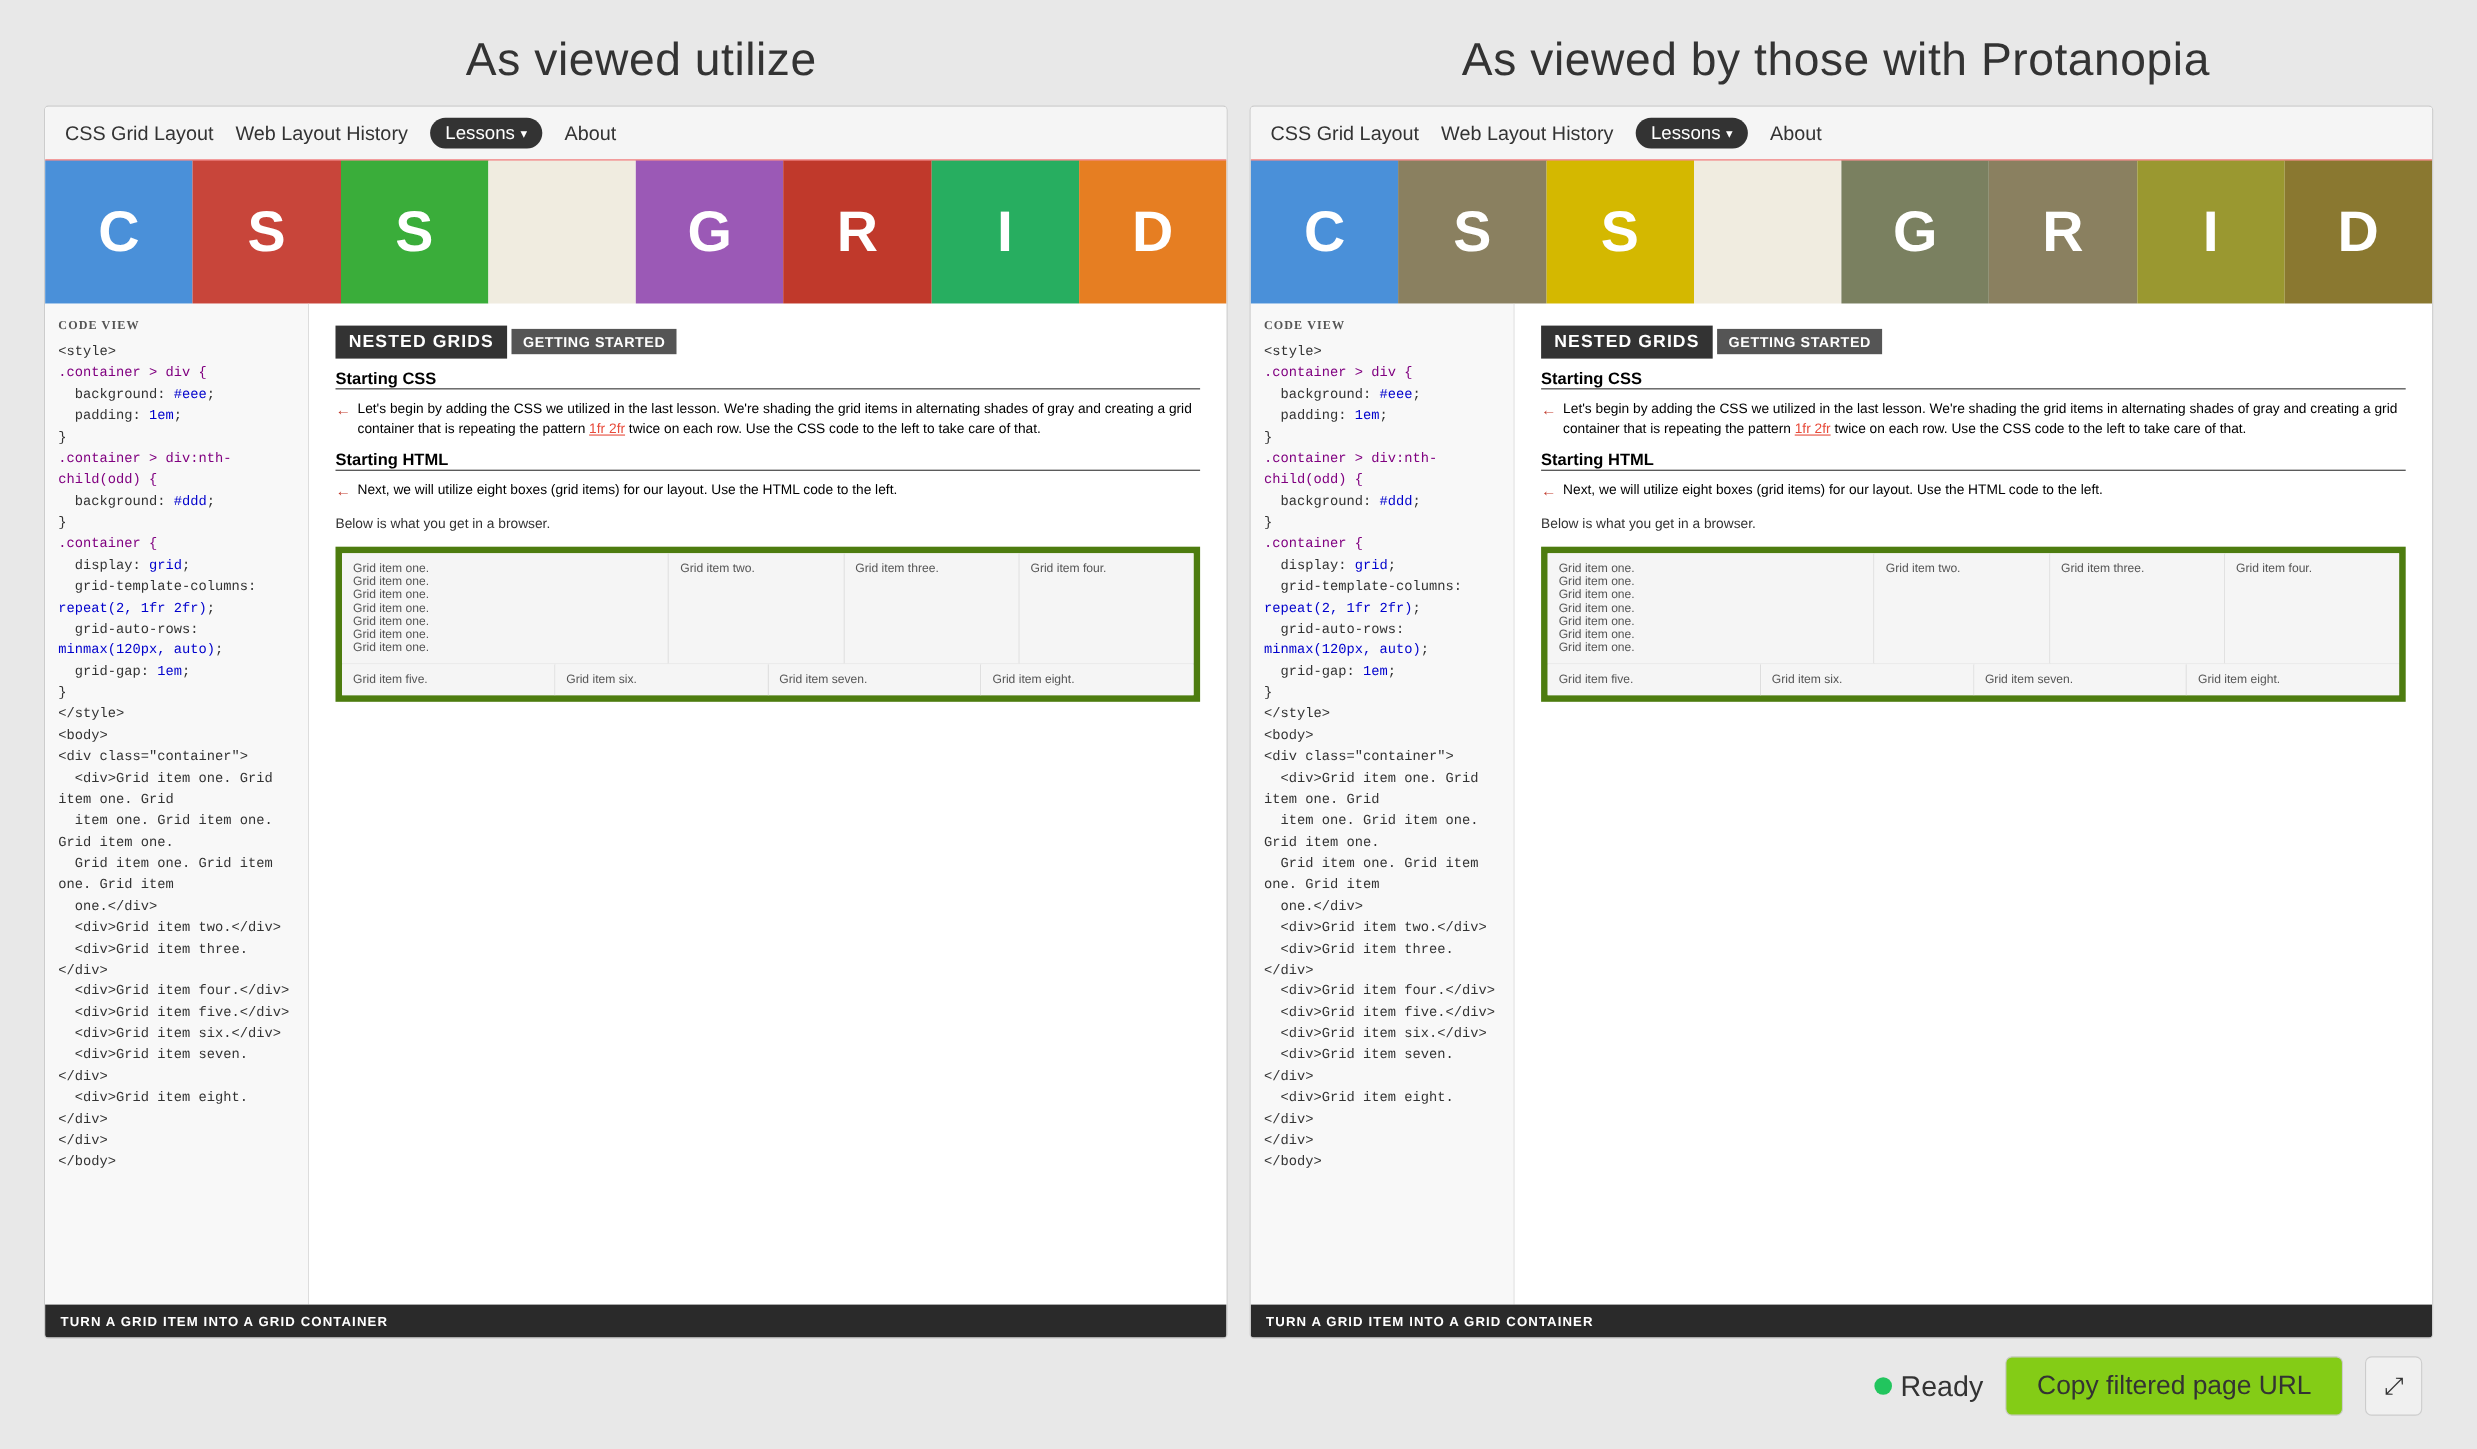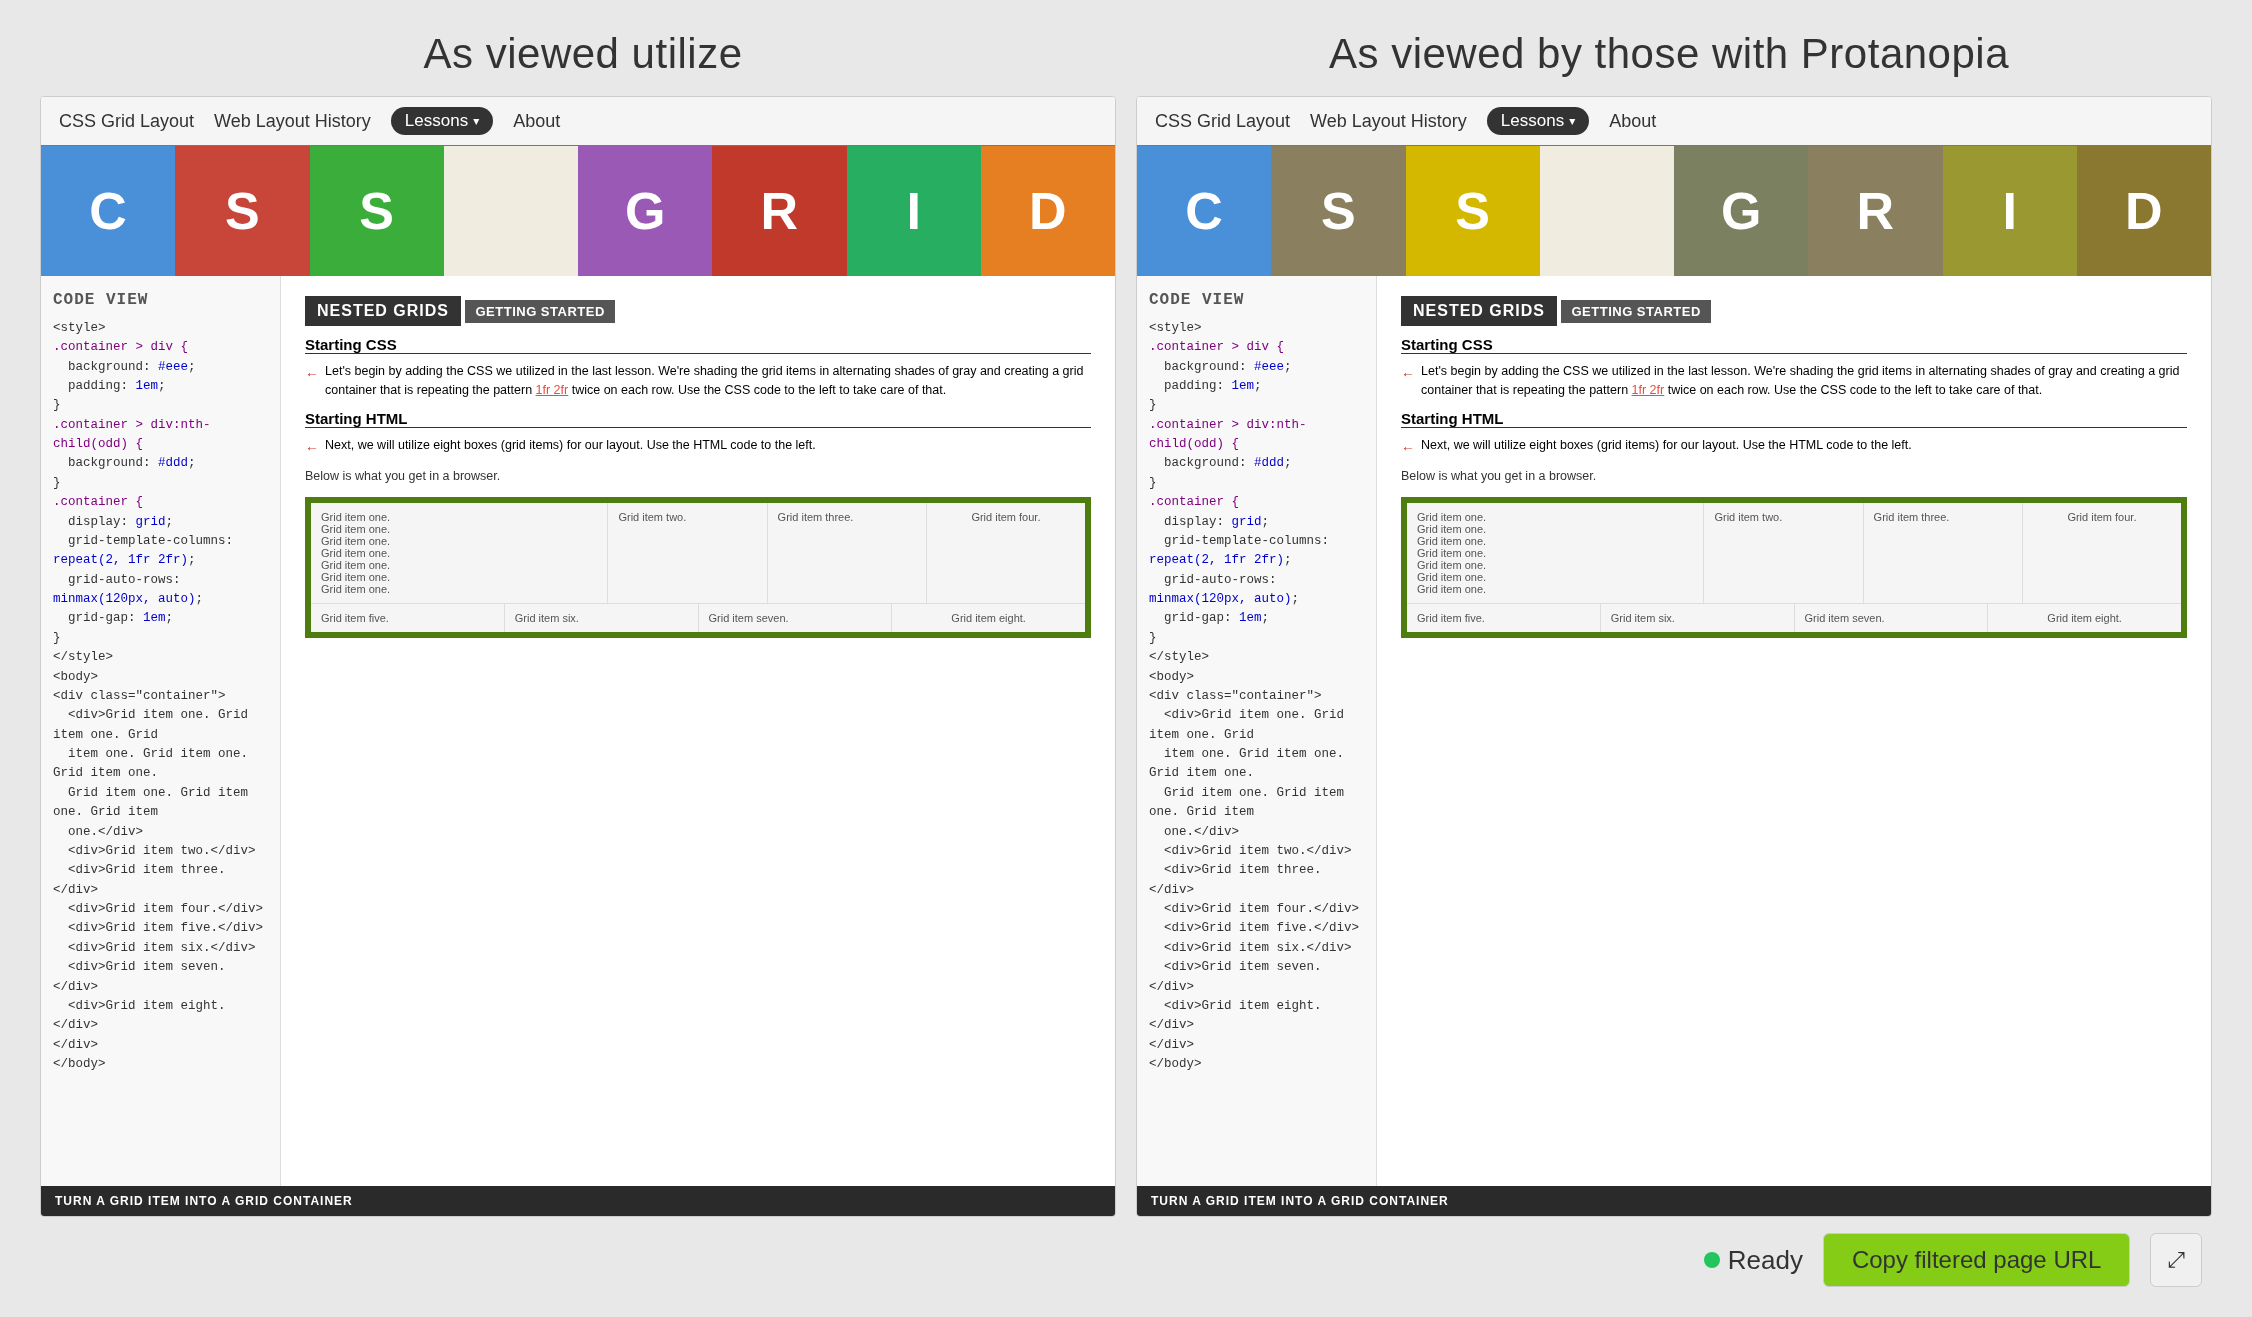--- a/index.html
+++ b/index.html
@@ -144,26 +144,26 @@
       border-right: 1px solid #ddd;
       padding: 12px;
       font-family: 'Courier New', monospace;
       font-size: 12.5px;
       line-height: 1.55;
       overflow: hidden;
       color: #333;
     }
 
     .code-view-title {
-      font-size: 16px;
+      font-size: 11px;
       font-weight: bold;
       color: #555;
       letter-spacing: 1px;
       margin-bottom: 6px;
-      font-family: Liberation Mono, monospace;
+      font-family: Liberation Serif, serif;
     }
 
     .code-purple { color: #800080; }
     .code-blue { color: #0000cc; }
 
     
     .main-content {
       flex: 1;
       padding: 20px 24px;
       overflow: hidden;
@@ -243,21 +243,20 @@
     .grid-cell {
       border-right: 1px solid #ddd;
       padding: 8px 10px;
       font-size: 11px;
       color: #555;
       background: #f5f5f5;
     }
 
     .grid-cell:last-child {
       border-right: none;
-      text-align: center;
     }
 
     .grid-cell-wide {
       flex: 2;
     }
 
     .grid-cell-normal {
       flex: 1;
     }
 

